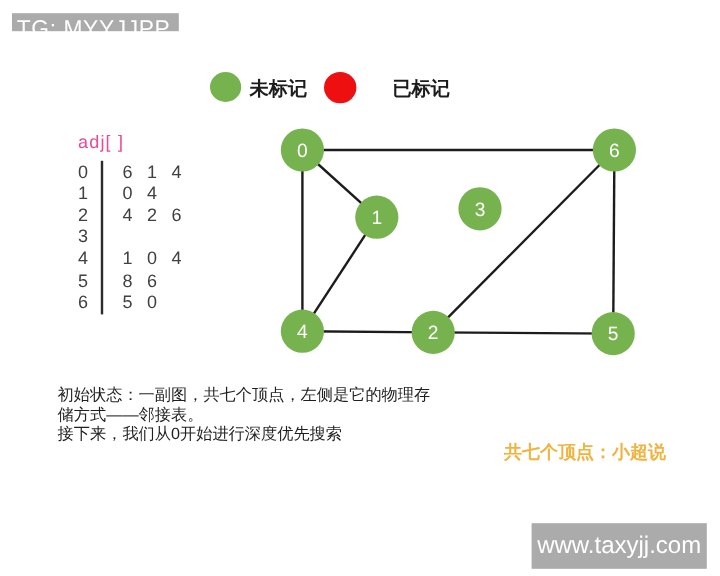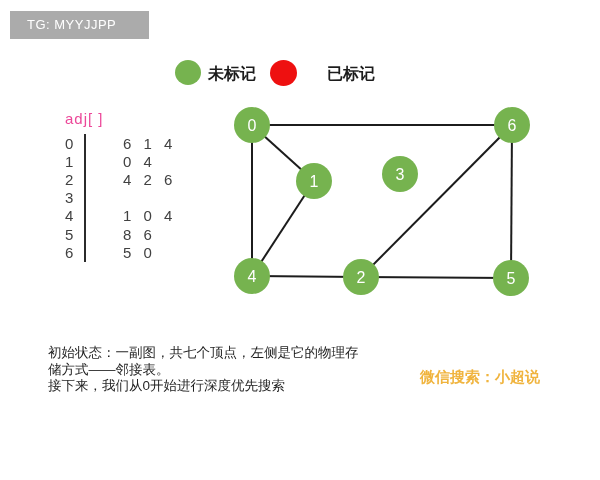--- a/index.html
+++ b/index.html
@@ -9,26 +9,26 @@
     position: relative;
     width: 600px;
     height: 480px;
     background: #ffffff;
     overflow: hidden;
   }
   
   .tg-badge {
     position: absolute;
     left: 10px; top: 11px;
-    width: 139px; height: 28px;
+    width: 139px; height: 15px;
     background: #ababab;
     color: #ffffff;
-    font-size: 13px;
+    font-size: 19px;
     line-height: 28px;
-    padding-left: 17px;
+    padding-left: 4px;
     letter-spacing: 0.5px;
   }
   
   .legend-dot {
     position: absolute;
     border-radius: 50%;
   }
   .legend-dot.green { left: 175px; top: 60px; width: 26px; height: 25px; background: #76b34f; }
   .legend-dot.red   { left: 270px; top: 60px; width: 27px; height: 26px; background: #ee1010; }
   .legend-label {
@@ -61,21 +61,21 @@
     width: 120px;
   }
   .adj-row {
     display: flex;
     height: 18.2px;
     font-size: 15px;
     color: #414141;
     align-items: center;
   }
   .adj-vertex { width: 37px; }
-  .adj-neighbors { letter-spacing: 4px; white-space: pre; margin-left: 21px; }
+  .adj-neighbors { letter-spacing: 4px; white-space: pre; }
   
   .graph-svg {
     position: absolute;
     left: 220px; top: 90px;
     width: 330px; height: 215px;
   }
   .graph-svg line { stroke: #1c1c1c; stroke-width: 2; }
   .graph-svg text {
     fill: #ffffff;
     font-size: 16px;
@@ -83,21 +83,20 @@
     text-anchor: middle;
   }
   
   .caption {
     position: absolute;
     left: 48px; top: 321px;
     color: #1f1f1f;
     font-size: 13.5px;
     line-height: 16.5px;
     white-space: nowrap;
-    margin-top: 24px;
   }
   
   .promo {
     position: absolute;
     left: 420px; top: 368px;
     font-size: 15px;
     font-weight: bold;
     color: #f0b43e;
     white-space: nowrap;
   }
@@ -182,16 +181,17 @@
       <circle cx="292" cy="35" r="18" fill="#76b34f"></circle>
       <text x="292" y="35" dy="0.35em" fill="#ffffff">6</text>
     </svg>
 
   <div class="caption">
     <div>初始状态：一副图，共七个顶点，左侧是它的物理存</div>
     <div>储方式——邻接表。</div>
     <div>接下来，我们从0开始进行深度优先搜索</div>
   </div>
 
-  <div class="promo">微信搜索：小超说</div>
+  <div class="promo">共七个顶点：小超说</div>
 
+  <div class="site-badge">www.taxyjj.com</div>
 
 </div>
 
 </body></html>

